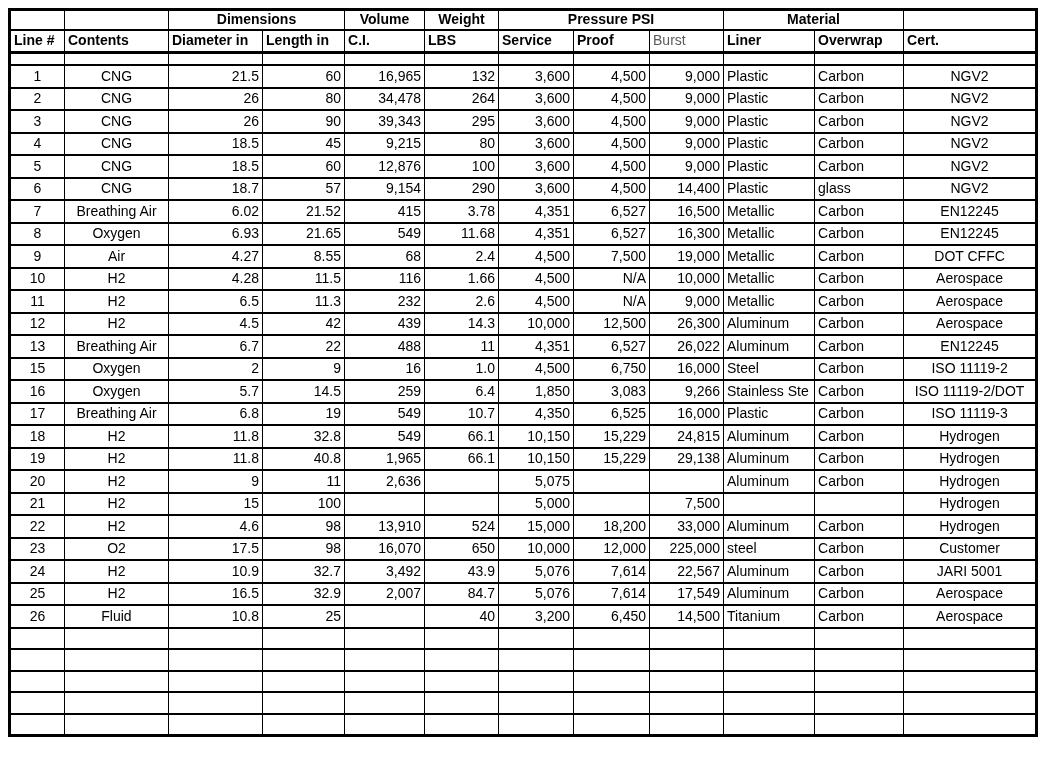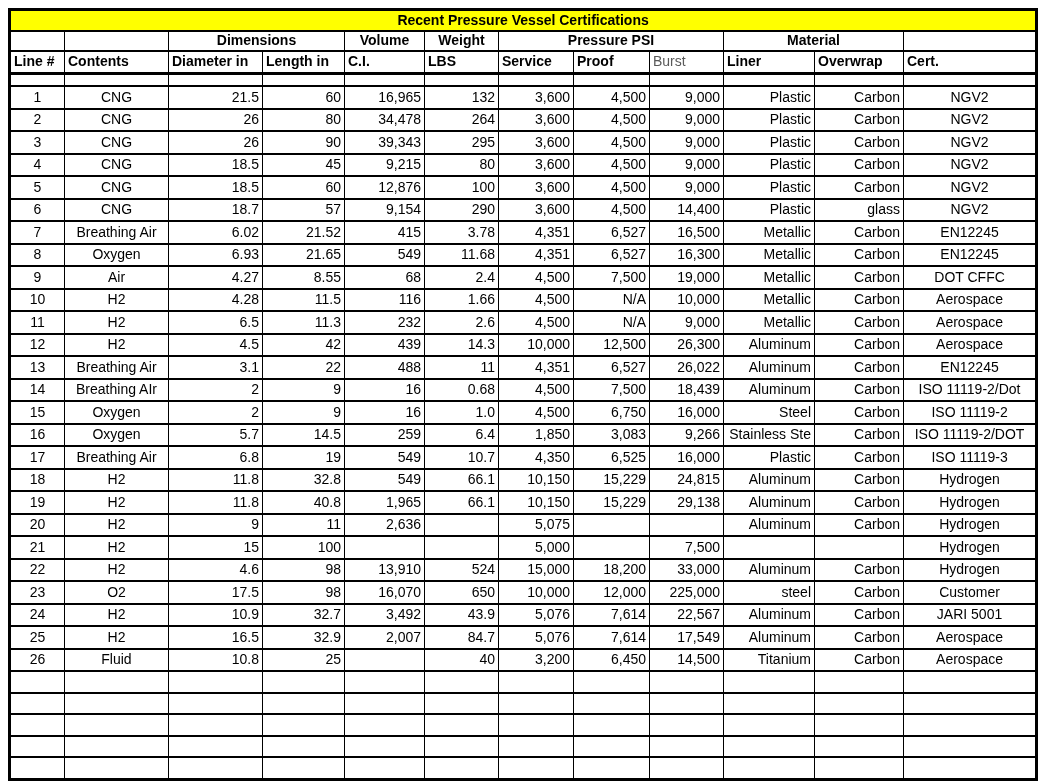--- a/index.html
+++ b/index.html
@@ -56,21 +56,21 @@
   }
   tr.colhdr-row th.dim {
     font-weight: normal;
     color: var(--burst-color, #595959);
   }
   tr.mini-row td { height: 10px; }
   tr.data td { height: 20.5px; }
   tr.empty td { height: 19.5px; }
   .al-c { text-align: center; }
   .al-r { text-align: right; }
-  .al-l { text-align: right; }
+  .al-l { text-align: left; }
 </style>
 </head>
 <body>
 
 <div class="sheet">
   <table class="grid">
     <colgroup>
       <col style="width:55px">
         <col style="width:104px">
         <col style="width:94px">
@@ -78,23 +78,20 @@
         <col style="width:80px">
         <col style="width:74px">
       <col style="width:75px">
         <col style="width:76px">
         <col style="width:74px">
       <col style="width:91px">
         <col style="width:89px">
         <col style="width:133px">
     </colgroup>
     <thead>
-      <tr class="title-row">
-        <th colspan="12">Recent Pressure Vessel Certifications</th>
-      </tr>
       <tr class="group-row" id="group-row">
           <th colspan="1"></th>
           <th colspan="1"></th>
           <th colspan="2">Dimensions</th>
           <th colspan="1">Volume</th>
           <th colspan="1">Weight</th>
           <th colspan="3">Pressure PSI</th>
           <th colspan="2">Material</th>
           <th colspan="1"></th>
         </tr>
@@ -292,44 +289,30 @@
           <td class="al-r">10,000</td>
           <td class="al-r">12,500</td>
           <td class="al-r">26,300</td>
           <td class="al-l">Aluminum</td>
           <td class="al-l">Carbon</td>
           <td class="al-c">Aerospace</td>
         </tr>
         <tr class="data">
           <td class="al-c">13</td>
           <td class="al-c">Breathing Air</td>
-          <td class="al-r">3.1</td>
+          <td class="al-r">6.7</td>
           <td class="al-r">22</td>
           <td class="al-r">488</td>
           <td class="al-r">11</td>
           <td class="al-r">4,351</td>
           <td class="al-r">6,527</td>
           <td class="al-r">26,022</td>
           <td class="al-l">Aluminum</td>
           <td class="al-l">Carbon</td>
           <td class="al-c">EN12245</td>
-        </tr>
-        <tr class="data">
-          <td class="al-c">14</td>
-          <td class="al-c">Breathing AIr</td>
-          <td class="al-r">2</td>
-          <td class="al-r">9</td>
-          <td class="al-r">16</td>
-          <td class="al-r">0.68</td>
-          <td class="al-r">4,500</td>
-          <td class="al-r">7,500</td>
-          <td class="al-r">18,439</td>
-          <td class="al-l">Aluminum</td>
-          <td class="al-l">Carbon</td>
-          <td class="al-c">ISO 11119-2/Dot</td>
         </tr>
         <tr class="data">
           <td class="al-c">15</td>
           <td class="al-c">Oxygen</td>
           <td class="al-r">2</td>
           <td class="al-r">9</td>
           <td class="al-r">16</td>
           <td class="al-r">1.0</td>
           <td class="al-r">4,500</td>
           <td class="al-r">6,750</td>

